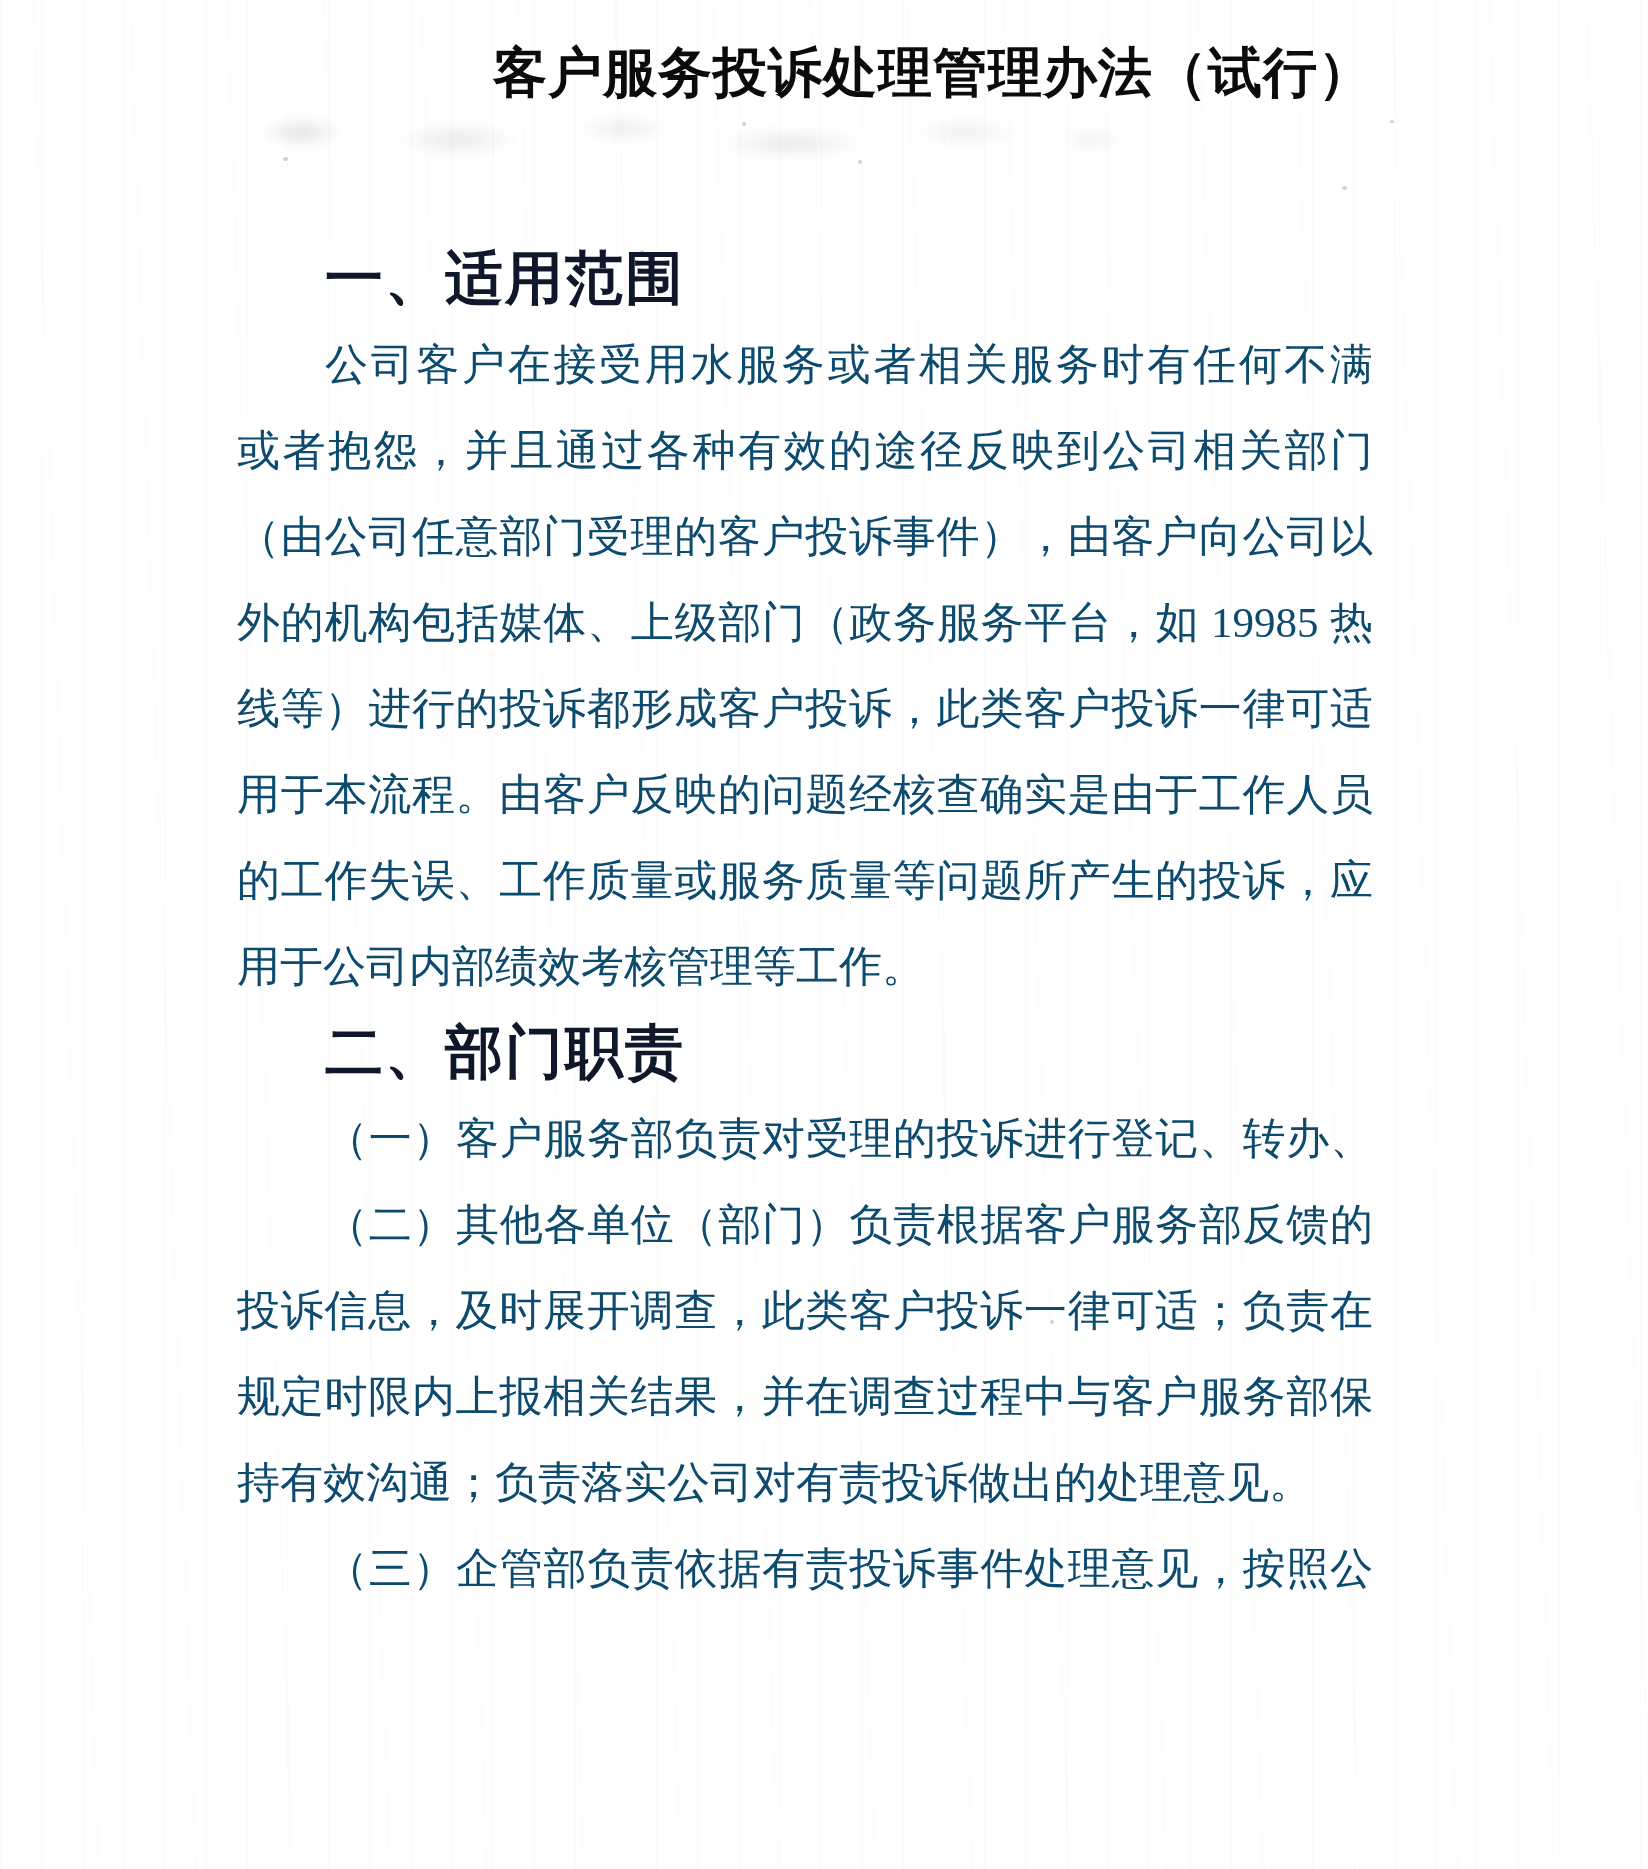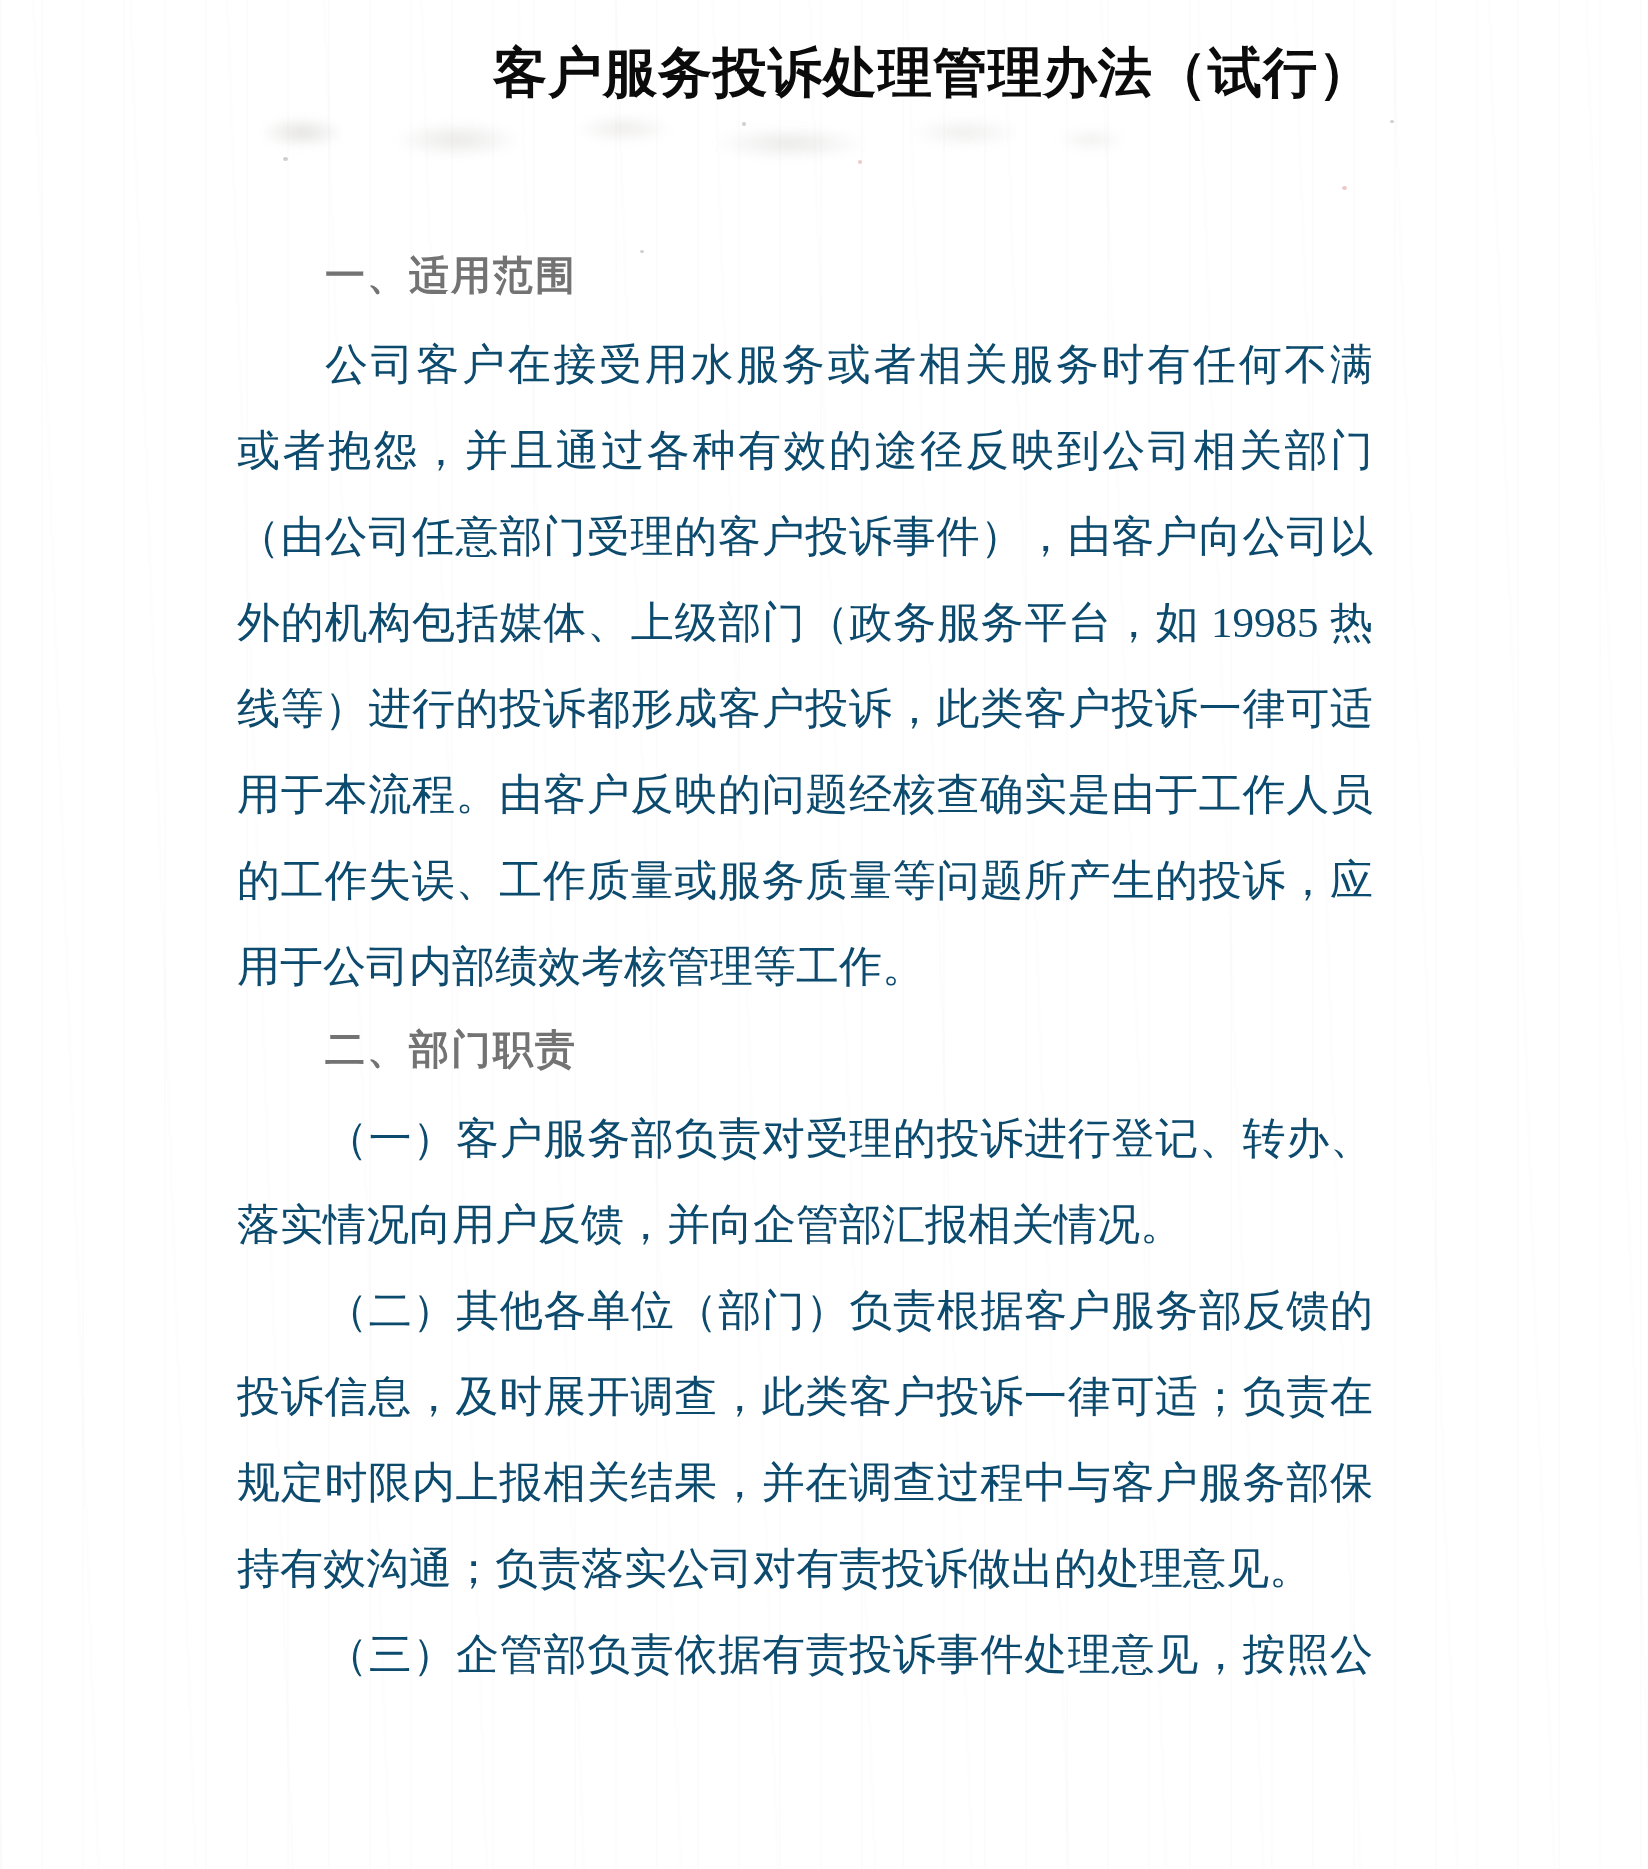--- a/index.html
+++ b/index.html
@@ -68,25 +68,25 @@
     text-align: right;
     color: #0b0b0b;
     white-space: nowrap;
   }
 
   .sections {
     margin-top: 126px;
   }
 
   .section-heading {
-    font-family: Liberation Mono, monospace;
+    font-family: Liberation Serif, serif;
     font-weight: 800;
-    font-size: 40px;
+    font-size: 58px;
     line-height: 86px;
-    color: #737373;
+    color: #0f172a;
     text-indent: 88px;
     letter-spacing: 2px;
   }
 
   .paragraph { margin: 0; }
 
   .para-line {
     font-family: "Liberation Serif", "DejaVu Serif", serif;
     font-size: 43px;
     line-height: 86px;
@@ -130,21 +130,20 @@
           <div class="para-line fill">线等）进行的投诉都形成客户投诉，此类客户投诉一律可适</div>
           <div class="para-line fill">用于本流程。由客户反映的问题经核查确实是由于工作人员</div>
           <div class="para-line fill">的工作失误、工作质量或服务质量等问题所产生的投诉，应</div>
           <div class="para-line end">用于公司内部绩效考核管理等工作。</div>
         </div>
       </section>
       <section>
         <div class="section-heading">二、部门职责</div>
         <div class="paragraph">
           <div class="para-line indent fill">（一）客户服务部负责对受理的投诉进行登记、转办、</div>
-          <div class="para-line end">落实情况向用户反馈，并向企管部汇报相关情况。</div>
         </div>
         <div class="paragraph">
           <div class="para-line indent fill">（二）其他各单位（部门）负责根据客户服务部反馈的</div>
           <div class="para-line fill">投诉信息，及时展开调查，此类客户投诉一律可适；负责在</div>
           <div class="para-line fill">规定时限内上报相关结果，并在调查过程中与客户服务部保</div>
           <div class="para-line end">持有效沟通；负责落实公司对有责投诉做出的处理意见。</div>
         </div>
         <div class="paragraph">
           <div class="para-line indent fill">（三）企管部负责依据有责投诉事件处理意见，按照公</div>
         </div>

